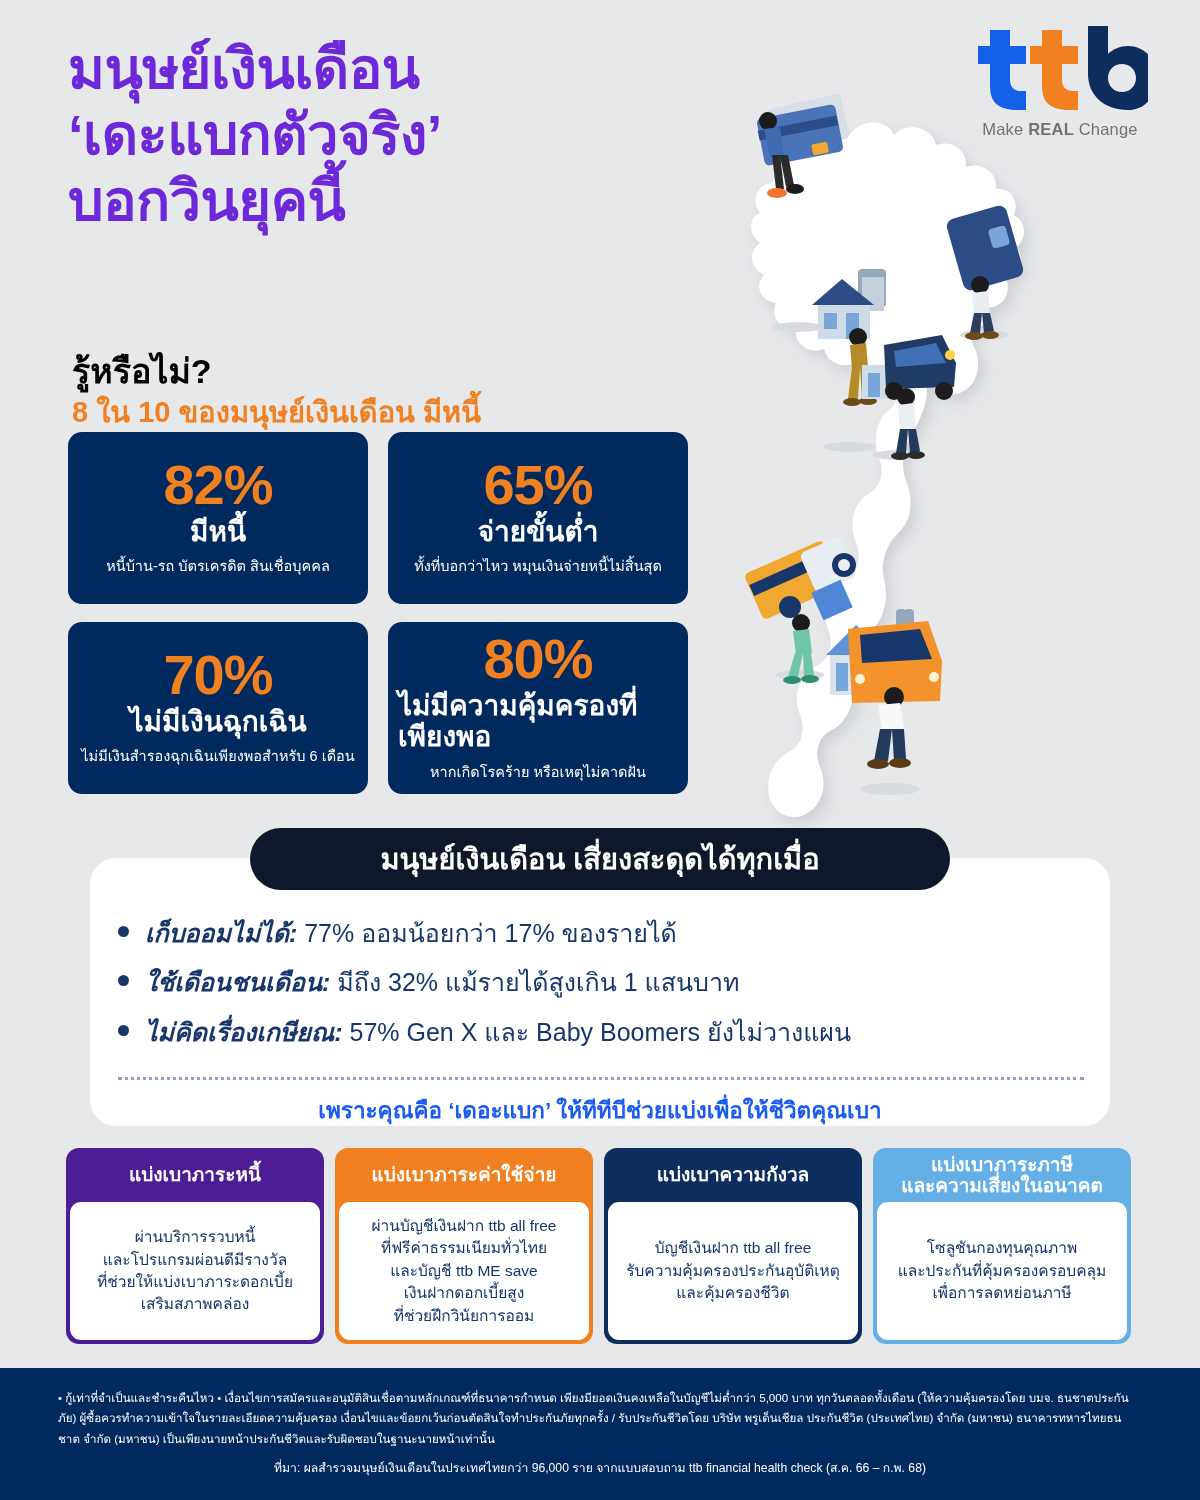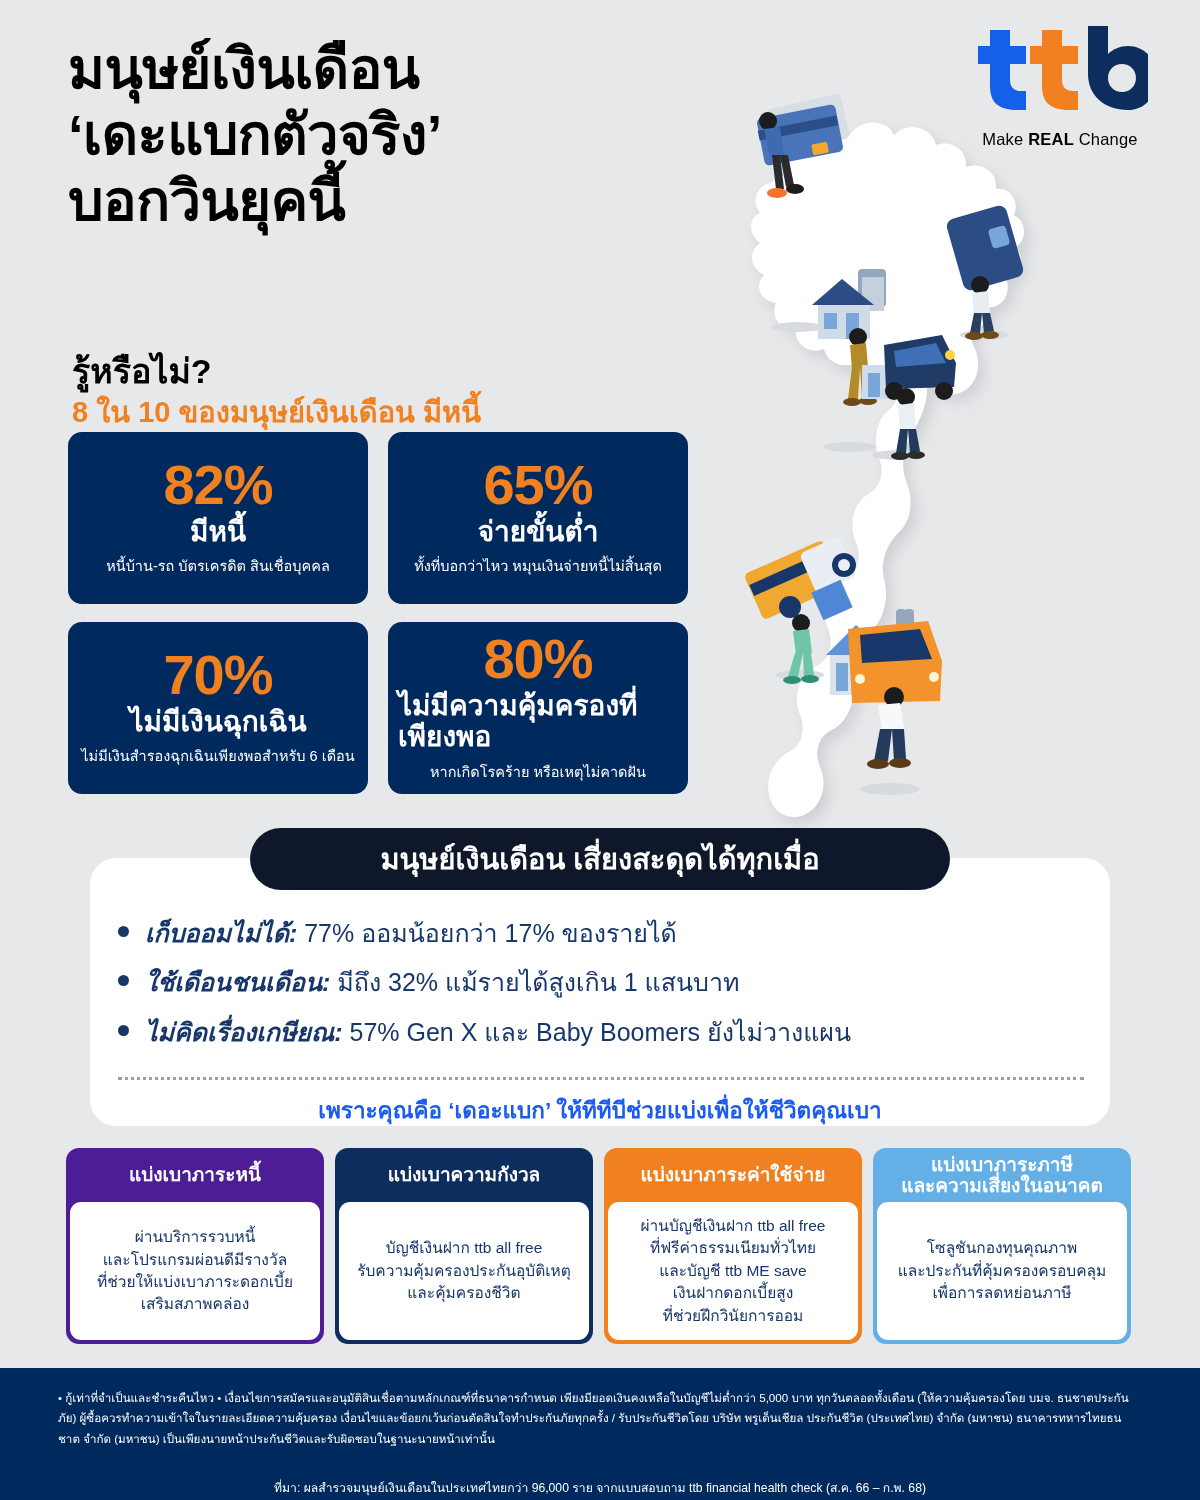--- a/index.html
+++ b/index.html
@@ -12,39 +12,39 @@
   #page {
     position: relative;
     width: 1200px; height: 1500px;
     background: #e6e8ea;
   }
 
   
   .headline {
     position: absolute; left: 68px; top: 36px;
     width: 640px;
-    color: #000000;
+    color: #6d28d9;
     font-size: 56px; font-weight: 700; line-height: 1.18;
     letter-spacing: -0.5px;
   }
   .headline div { white-space: nowrap; }
 
   .know-block { position: absolute; left: 72px; top: 325px; width: 620px; }
   .know-title {
     color: #000000; font-size: 34px; font-weight: 700; line-height: 1.1; margin-top: 28px;
   }
   .know-sub {
     color: #f08020; font-size: 29px; font-weight: 700; line-height: 1.25; margin-top: 4px;
   }
 
   
   .logo-wrap { position: absolute; right: 40px; top: 26px; width: 200px; text-align: center; }
   .logo-svg { display: block; margin: 0 auto; }
   .logo-tag {
-    margin-top: 16px; font-size: 16.5px; color: #000000; letter-spacing: .2px; font-weight: 400;
+    margin-top: 6px; font-size: 16.5px; color: #737373; letter-spacing: .2px; font-weight: 400;
   }
   .logo-tag b { font-weight: 700; }
 
   
   .map-area {
     position: absolute; left: 690px; top: 55px; width: 400px; height: 790px;
   }
   .map-svg { position: absolute; left: 0; top: 0; }
 
   
@@ -113,21 +113,21 @@
   
   .footer {
     position: absolute; left: 0; top: 1368px; width: 1200px; height: 132px;
     background: #00295e;
   }
   .footer-disc {
     position: absolute; left: 58px; top: 20px; width: 1084px;
     color: #ffffff; font-size: 11.6px; line-height: 1.75; text-align: left;
   }
   .footer-src {
-    position: absolute; left: 58px; top: 110px; width: 1084px;
+    position: absolute; left: 58px; top: 90px; width: 1084px;
     color: #ffffff; font-size: 12.2px; text-align: center;
   }
 </style>
 </head>
 <body>
 
 <div id="page">
 
   <div class="map-area">
     <svg class="map-svg" width="400" height="790" viewBox="0 0 400 790">
@@ -340,28 +340,28 @@
   </div>
 
   <div class="dotted"></div>
   <div class="because">เพราะคุณคือ ‘เดอะแบก’ ให้ทีทีบีช่วยแบ่งเพื่อให้ชีวิตคุณเบา</div>
 
   <div class="solutions">
     <div class="sol" style="background: #4c1d95;">
       <div class="sol-head">แบ่งเบาภาระหนี้</div>
       <div class="sol-body">ผ่านบริการรวบหนี้<br>และโปรแกรมผ่อนดีมีรางวัล<br>ที่ช่วยให้แบ่งเบาภาระดอกเบี้ย<br>เสริมสภาพคล่อง</div>
     </div>
+    <div class="sol" style="background: rgb(240, 128, 32);">
+      <div class="sol-head">แบ่งเบาภาระค่าใช้จ่าย</div>
+      <div class="sol-body">ผ่านบัญชีเงินฝาก ttb all free<br>ที่ฟรีค่าธรรมเนียมทั่วไทย<br>และบัญชี ttb ME save<br>เงินฝากดอกเบี้ยสูง<br>ที่ช่วยฝึกวินัยการออม</div>
+    </div>
     <div class="sol" style="background: rgb(13, 45, 94);">
       <div class="sol-head">แบ่งเบาความกังวล</div>
       <div class="sol-body">บัญชีเงินฝาก ttb all free<br>รับความคุ้มครองประกันอุบัติเหตุ<br>และคุ้มครองชีวิต</div>
     </div>
-    <div class="sol" style="background: rgb(240, 128, 32);">
-      <div class="sol-head">แบ่งเบาภาระค่าใช้จ่าย</div>
-      <div class="sol-body">ผ่านบัญชีเงินฝาก ttb all free<br>ที่ฟรีค่าธรรมเนียมทั่วไทย<br>และบัญชี ttb ME save<br>เงินฝากดอกเบี้ยสูง<br>ที่ช่วยฝึกวินัยการออม</div>
-    </div>
     <div class="sol" style="background: rgb(100, 176, 230);">
       <div class="sol-head">แบ่งเบาภาระภาษี<br>และความเสี่ยงในอนาคต</div>
       <div class="sol-body">โซลูชันกองทุนคุณภาพ<br>และประกันที่คุ้มครองครอบคลุม<br>เพื่อการลดหย่อนภาษี</div>
     </div>
   </div>
 
   <div class="footer">
     <div class="footer-disc">• กู้เท่าที่จำเป็นและชำระคืนไหว • เงื่อนไขการสมัครและอนุมัติสินเชื่อตามหลักเกณฑ์ที่ธนาคารกำหนด เพียงมียอดเงินคงเหลือในบัญชีไม่ต่ำกว่า 5,000 บาท ทุกวันตลอดทั้งเดือน (ให้ความคุ้มครองโดย บมจ. ธนชาตประกันภัย) ผู้ซื้อควรทำความเข้าใจในรายละเอียดความคุ้มครอง เงื่อนไขและข้อยกเว้นก่อนตัดสินใจทำประกันภัยทุกครั้ง / รับประกันชีวิตโดย บริษัท พรูเด็นเชียล ประกันชีวิต (ประเทศไทย) จำกัด (มหาชน) ธนาคารทหารไทยธนชาต จำกัด (มหาชน) เป็นเพียงนายหน้าประกันชีวิตและรับผิดชอบในฐานะนายหน้าเท่านั้น</div>
     <div class="footer-src">ที่มา: ผลสำรวจมนุษย์เงินเดือนในประเทศไทยกว่า 96,000 ราย จากแบบสอบถาม ttb financial health check (ส.ค. 66 – ก.พ. 68)</div>
   </div>

